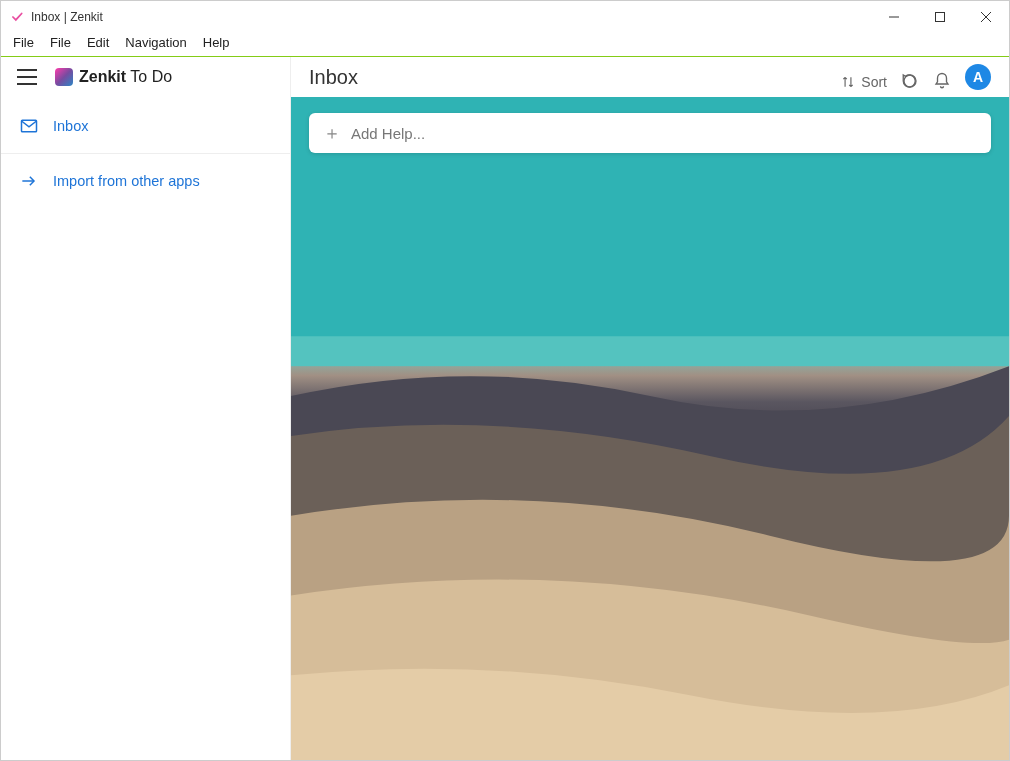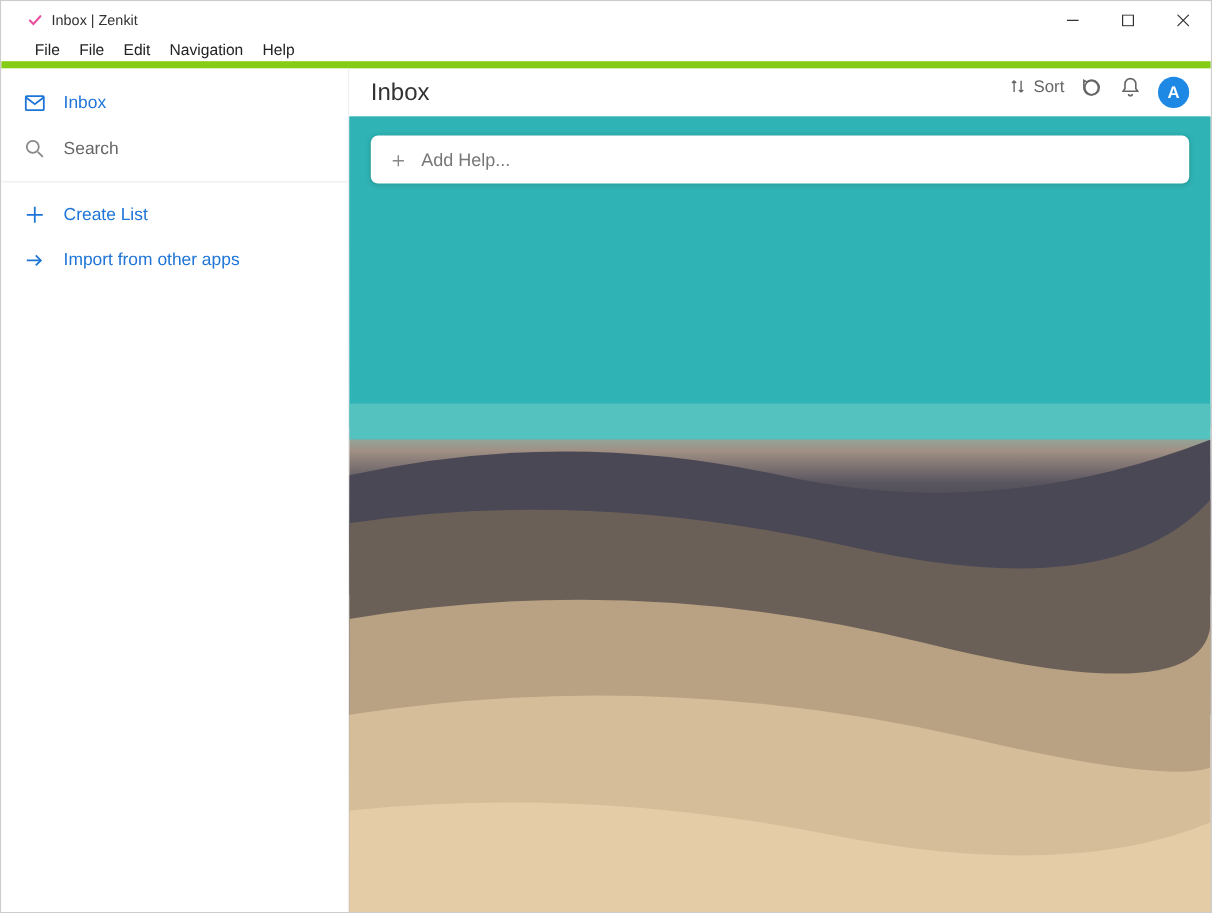--- a/index.html
+++ b/index.html
@@ -12,21 +12,21 @@
       display: flex;
       flex-direction: column;
       border: 1px solid #ccc;
     }
 
     
     .title-bar {
       height: 32px;
       display: flex;
       align-items: center;
-      padding-left: 20px;
+      padding-left: 8px;
       background: #fff;
       font-size: 12px;
       color: #333;
     }
     .title-bar .app-icon {
       width: 16px; height: 16px;
       margin-right: 6px;
       display: flex; align-items: center; justify-content: center;
     }
     .title-bar .app-icon svg { width: 14px; height: 14px; }
@@ -34,26 +34,26 @@
     .window-controls .ctrl {
       width: 46px; height: 32px;
       display: flex; align-items: center; justify-content: center;
       cursor: default;
     }
 
     
     .menu-bar {
       height: 24px;
       display: flex;
-      align-items: flex-end;
-      padding-left: 20px;
+      align-items: flex-start;
+      padding-left: 4px;
       background: #fff;
       font-size: 13px;
       color: #222;
-      border-bottom: 6px solid #84cc16;
+      border-bottom: 1px solid #84cc16;
     }
     .menu-bar .menu-item {
       padding: 2px 8px;
       cursor: default;
     }
 
     
     .app-body { flex: 1; display: flex; overflow: hidden; }
     .sidebar {
       width: 290px;
@@ -98,21 +98,21 @@
     
     .main { flex: 1; display: flex; flex-direction: column; position: relative; overflow: hidden; }
     .main-header {
       height: 40px;
       display: flex; align-items: center;
       padding: 0 18px;
       background: #fff;
       gap: 10px;
     }
     .main-title { font-size: 20px; font-weight: 500; color: #333; }
-    .header-actions { margin-left: auto; display: flex; align-items: flex-start; gap: 14px; color: #666; }
+    .header-actions { margin-left: auto; display: flex; align-items: flex-end; gap: 14px; color: #666; }
     .header-action { display: flex; align-items: center; gap: 6px; cursor: pointer; font-size: 14px; }
     .avatar {
       width: 26px; height: 26px; border-radius: 50%;
       background: #1E88E5; color: #fff;
       display: flex; align-items: center; justify-content: center;
       font-weight: 600; font-size: 14px;
     }
 
     .main-content {
       flex: 1; position: relative; overflow: hidden;
@@ -185,52 +185,45 @@
   <span class="menu-item">File</span>
   <span class="menu-item">File</span>
   <span class="menu-item">Edit</span>
   <span class="menu-item">Navigation</span>
   <span class="menu-item">Help</span>
 </div>
 
 <div class="app-body">
 
   <aside class="sidebar">
+    <div class="sidebar-header">
+      <div class="hamburger">
+          <div></div>
+          <div></div>
+          <div></div>
+        </div>
+      <div class="brand">
+        <div class="brand-logo"></div>
+        <span class="brand-text"><b>Zenkit</b><span> To Do</span></span>
+      </div>
+    </div>
 
     <nav class="side-nav">
       <div class="side-item active">
         <span class="icon">
           <svg width="20" height="20" viewBox="0 0 24 24" fill="none" stroke="#1E74D7" stroke-width="1.8">
               <rect x="3" y="5" width="18" height="14" rx="1"></rect>
               <path d="M3 6l9 7 9-7"></path>
             </svg>
         </span>
         <span>Inbox</span>
       </div>
-      <div class="side-item">
-        <span class="icon">
-          <svg width="20" height="20" viewBox="0 0 24 24" fill="none" stroke="#888" stroke-width="1.8">
-              <circle cx="10" cy="10" r="6"></circle>
-              <line x1="15" y1="15" x2="20" y2="20"></line>
-            </svg>
-        </span>
-        <span>Search</span>
-      </div>
 
       <div class="side-divider"></div>
 
-      <div class="side-item link">
-        <span class="icon">
-          <svg width="20" height="20" viewBox="0 0 24 24" fill="none" stroke="#1E74D7" stroke-width="1.8">
-              <line x1="12" y1="4" x2="12" y2="20"></line>
-              <line x1="4" y1="12" x2="20" y2="12"></line>
-            </svg>
-        </span>
-        <span>Create List</span>
-      </div>
       <div class="side-item link">
         <span class="icon">
           <svg width="20" height="20" viewBox="0 0 24 24" fill="none" stroke="#1E74D7" stroke-width="1.8">
               <line x1="4" y1="12" x2="18" y2="12"></line>
               <polyline points="13 7 18 12 13 17"></polyline>
             </svg>
         </span>
         <span>Import from other apps</span>
       </div>
     </nav>

